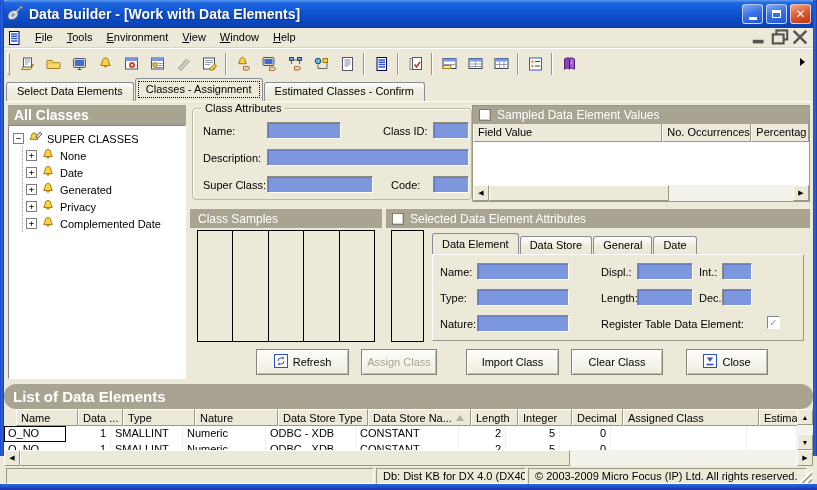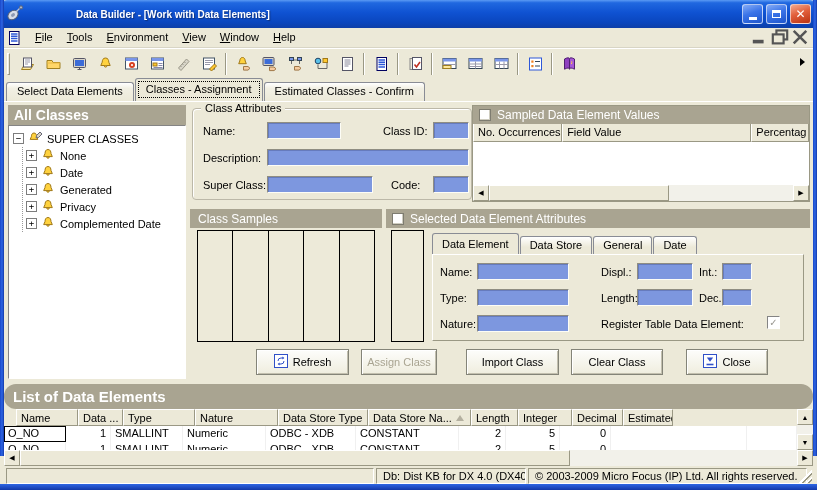--- a/index.html
+++ b/index.html
@@ -10,21 +10,21 @@
   
   .frame{position:absolute;background:linear-gradient(90deg,#1846C8,#2E66E4 50%,#1238A8);}
   .frame-l{left:0;top:28;width:4px;height:456px;}
   .frame-r{left:813px;top:28;width:4px;height:456px;}
   .frame-b{left:0;top:484px;width:817px;height:6px;background:linear-gradient(180deg,#2E66E4,#1238A8);}
   
   .titlebar{position:absolute;left:0;top:0;width:817px;height:28px;border-radius:7px 7px 0 0;
     background:linear-gradient(180deg,#5B9AF4 0%,#2068E0 10%,#0F52D2 45%,#0A46BE 80%,#0D3FA8 100%);
     display:flex;align-items:center;padding:0 6px;}
   .title-ico{width:18px;height:18px;margin-right:5px;flex:none;}
-  .title-text{color:#fff;font-weight:bold;font-size:10px;text-shadow:1px 1px 1px #10337E;white-space:nowrap;flex:1;margin-left:47px;}
+  .title-text{color:#fff;font-weight:bold;font-size:14px;text-shadow:1px 1px 1px #10337E;white-space:nowrap;flex:1;}
   .cap-btn{width:21px;height:20px;margin-left:3px;border:1px solid rgba(255,255,255,.65);border-radius:3px;
     display:flex;align-items:center;justify-content:center;flex:none;
     background:linear-gradient(160deg,#85ACF6 0%,#3B74E8 45%,#1E55CC 100%);}
   .cap-btn.close{background:linear-gradient(160deg,#F4A98E 0%,#E2603C 45%,#BA3210 100%);}
   .cap-glyph-min{width:8px;height:3px;background:#fff;margin-top:9px;}
   .cap-glyph-max{width:9px;height:8px;border:1px solid #fff;border-top:3px solid #fff;}
   .cap-glyph-x{color:#fff;font-weight:bold;font-size:12px;line-height:1;}
   
   .menubar{position:absolute;left:4px;top:28px;width:809px;height:20px;background:#ECE9D8;
     display:flex;align-items:center;border-bottom:1px solid #D8D5C5;}
@@ -416,22 +416,22 @@
       <input class="fld-input" style="left: 240px; top: 67px; width: 36px;" value="">
     </fieldset>
 
     
     <div class="sampled">
       <div class="panel-hdr sampled-hdr">
         <span class="hdr-check"></span>
         <span>Sampled Data Element Values</span>
       </div>
       <div class="cols" id="sampled-cols">
+          <span class="col-cell" style="width: 198px;">Field Value</span>
           <span class="col-cell" style="width: 93px;">No. Occurrences</span>
-          <span class="col-cell" style="width: 198px;">Field Value</span>
           <span class="col-cell" style="width: 60px;">Percentag</span>
         </div>
       <div class="list-empty"></div>
       <div class="hscroll">
         <span class="sb-arrow">◀</span>
         <span class="sb-thumb" style="width:180px;"></span>
         <span class="sb-track"></span>
         <span class="sb-arrow">▶</span>
       </div>
     </div>
@@ -531,20 +531,23 @@
       </span>
       <span class="th-cell" style="width: 47px;">
         <span>Length</span>
       </span>
       <span class="th-cell" style="width: 54px;">
         <span>Integer</span>
       </span>
       <span class="th-cell" style="width: 51px;">
         <span>Decimal</span>
       </span>
+      <span class="th-cell" style="width: 136px;">
+        <span>Assigned Class</span>
+      </span>
       <span class="th-cell" style="width: 50px;">
         <span>Estimated</span>
       </span>
     </div>
   <div class="listbody" id="table-body">
       <div class="trow">
         <span class="td-cell cell-focus" style="width: 62px;">O_NO</span>
         <span class="td-cell num" style="width: 45px;">1</span>
         <span class="td-cell" style="width: 72px;">SMALLINT</span>
         <span class="td-cell" style="width: 83px;">Numeric</span>

